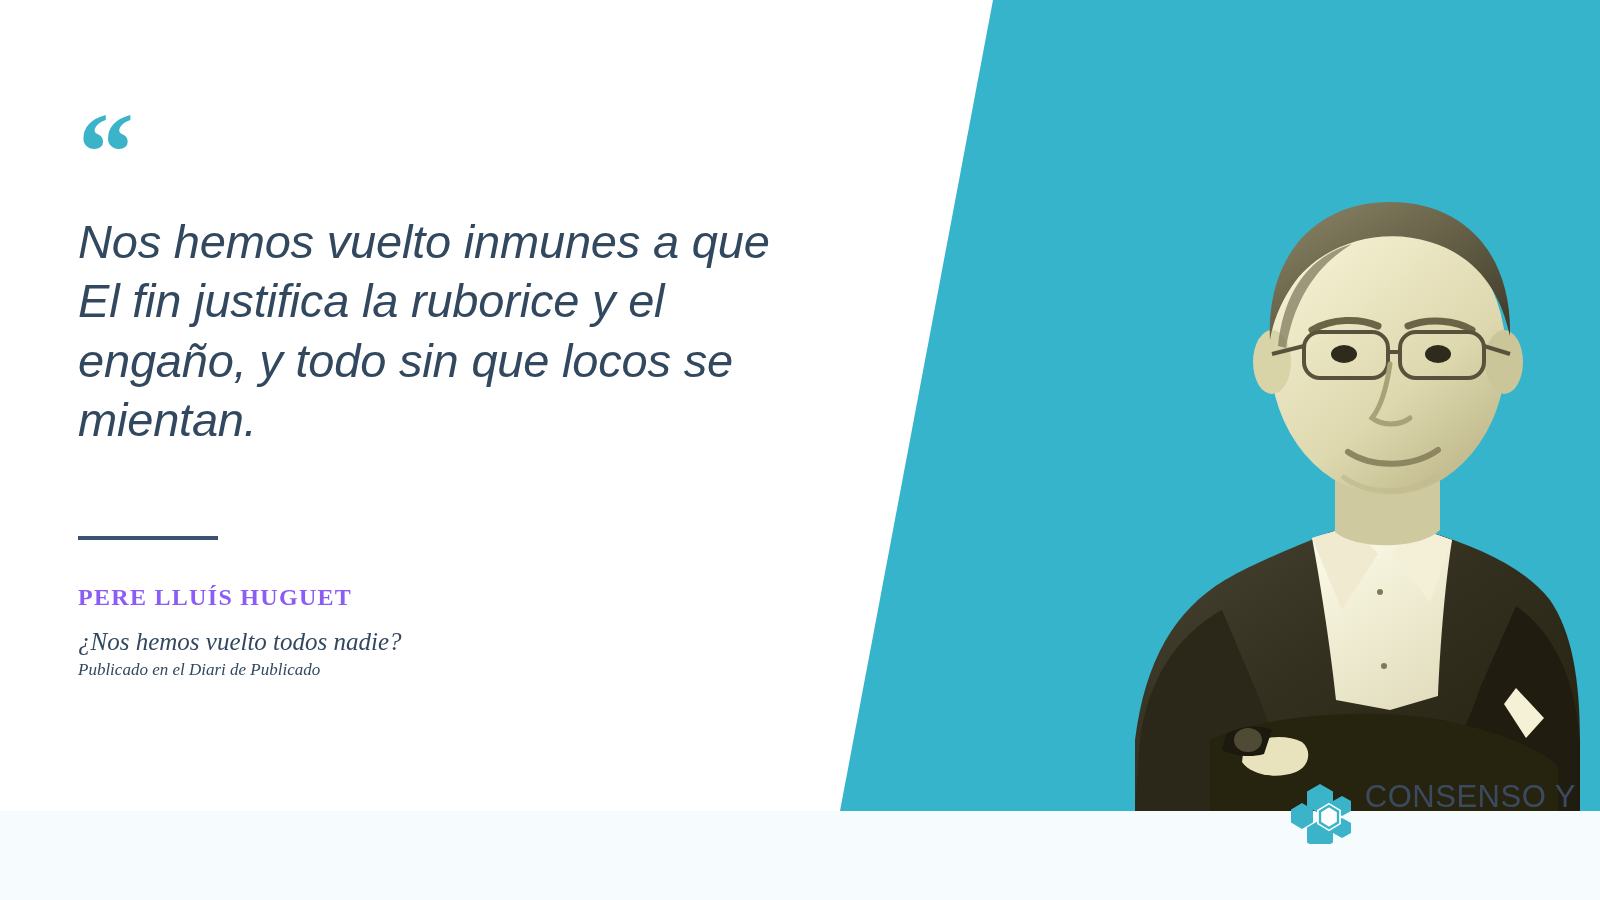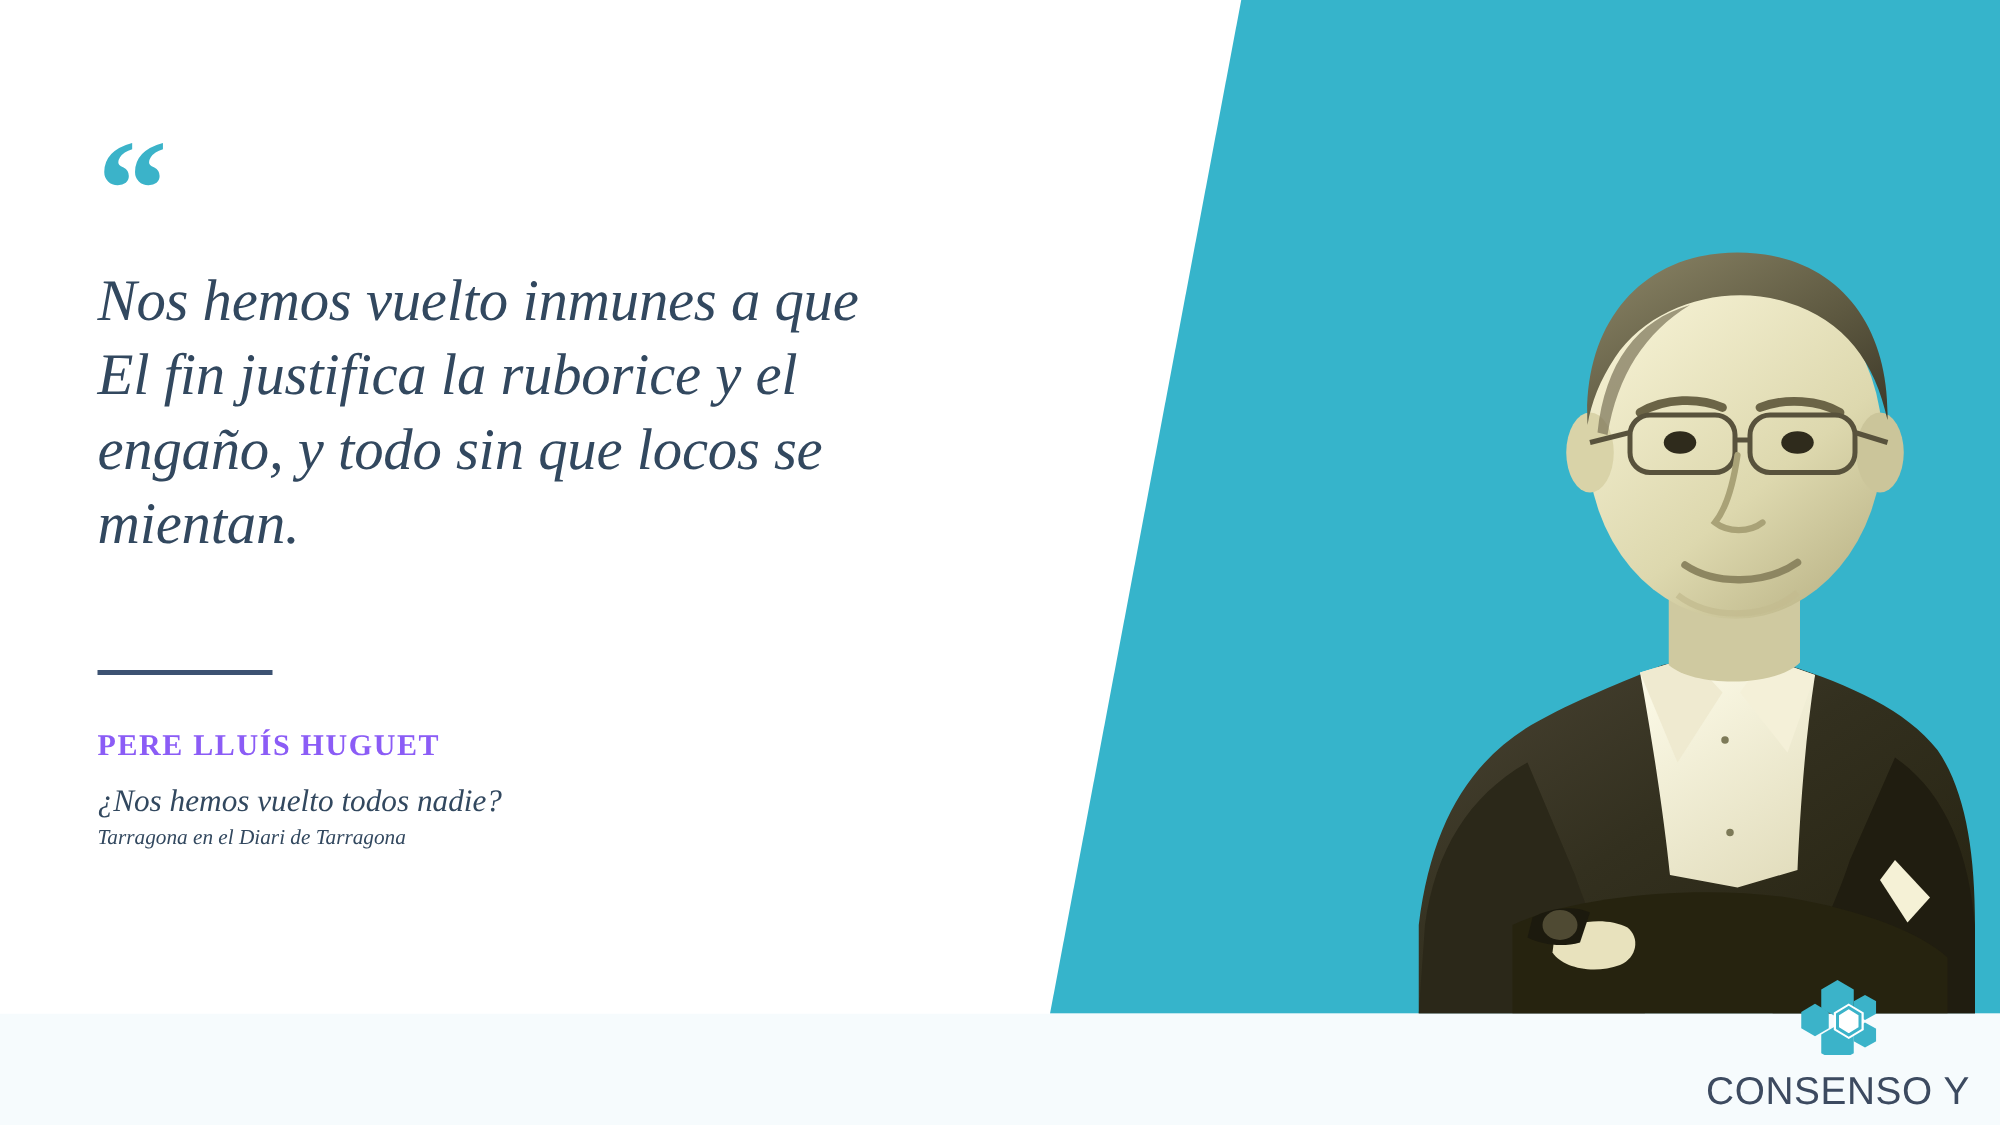--- a/index.html
+++ b/index.html
@@ -50,24 +50,22 @@
     z-index: 3;
   }
 
   
   .logo {
     position: absolute;
     right: 24px;
     top: 782px;
     height: 70px;
     display: flex;
-    align-items: center;
     gap: 14px;
     z-index: 4;
-    flex-direction: column;
   }
   .logo-mark { width: 62px; height: 62px; display:block; flex:0 0 auto;}
   .logo-word { display: flex; flex-direction: column; line-height: 0.96; }
   .logo-line {
     font-family: "Liberation Sans", sans-serif;
     font-size: 31px;
     letter-spacing: 0.5px;
     color: #3c4a60;
     font-weight: 400;
     white-space: nowrap;
@@ -88,21 +86,21 @@
     letter-spacing: -2px;
     z-index: 5;
     user-select: none;
   }
 
   .quote-text {
     position: absolute;
     left: 78px;
     top: 212px;
     width: 680px;
-    font-family: Liberation Serif, serif;
+    font-family: Liberation Sans, sans-serif;
     font-style: italic;
     font-size: 47px;
     line-height: 1.265;
     color: #32485f;
     letter-spacing: -0.2px;
     z-index: 5;
   }
   .quote-text .ln { display: block; white-space: nowrap; }
 
   .rule {
@@ -264,15 +262,15 @@
     <span class="ln">Nos hemos vuelto inmunes a que</span>
     <span class="ln">El fin justifica la ruborice y el</span>
     <span class="ln">engaño, y todo sin que locos se</span>
     <span class="ln">mientan.</span>
   </div>
 
   <div class="rule"></div>
 
   <div class="author">PERE LLUÍS HUGUET</div>
   <div class="article-title">¿Nos hemos vuelto todos nadie?</div>
-  <div class="source">Tarragona en el Diari de Tarragona</div>
+  <div class="source">Publicado en el Diari de Publicado</div>
 
 </div>
 
 </body></html>

